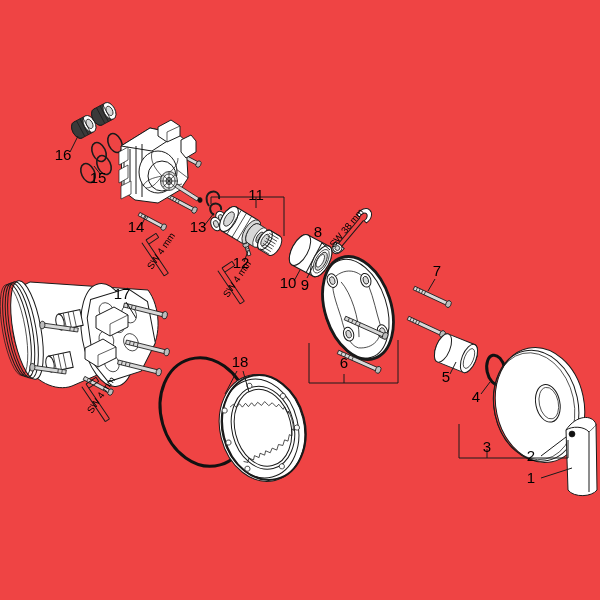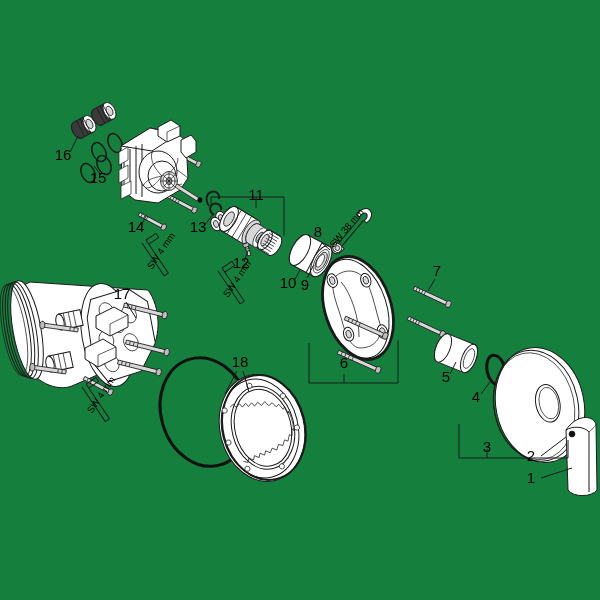--- a/index.html
+++ b/index.html
@@ -4,21 +4,21 @@
 <style>
   html, body {
     margin: 0;
     padding: 0;
     background: #ffffff;
   }
   #diagram-root {
     position: relative;
     width: 600px;
     height: 600px;
-    background: #15803d;
+    background: #ef4444;
     overflow: hidden;
     font-family: "Liberation Sans", sans-serif;
   }
   svg.layer {
     position: absolute;
     top: 0;
     left: 0;
     width: 600px;
     height: 600px;
   }

